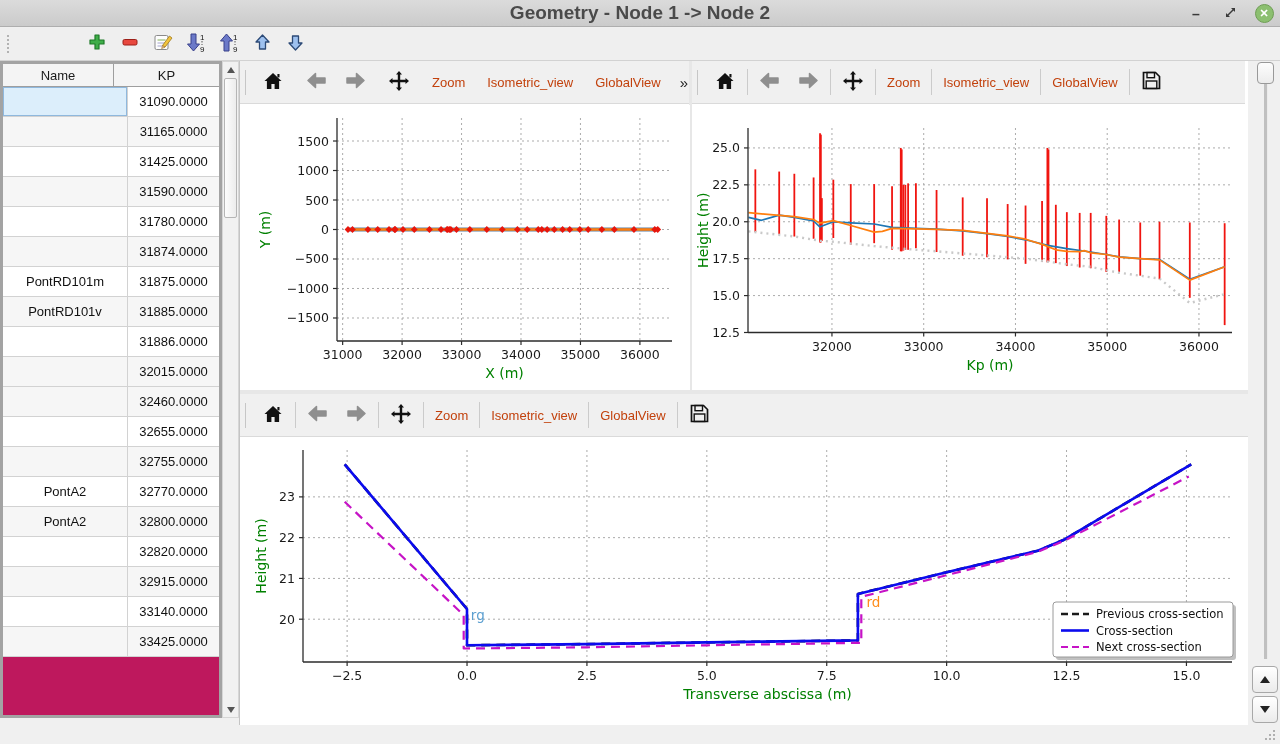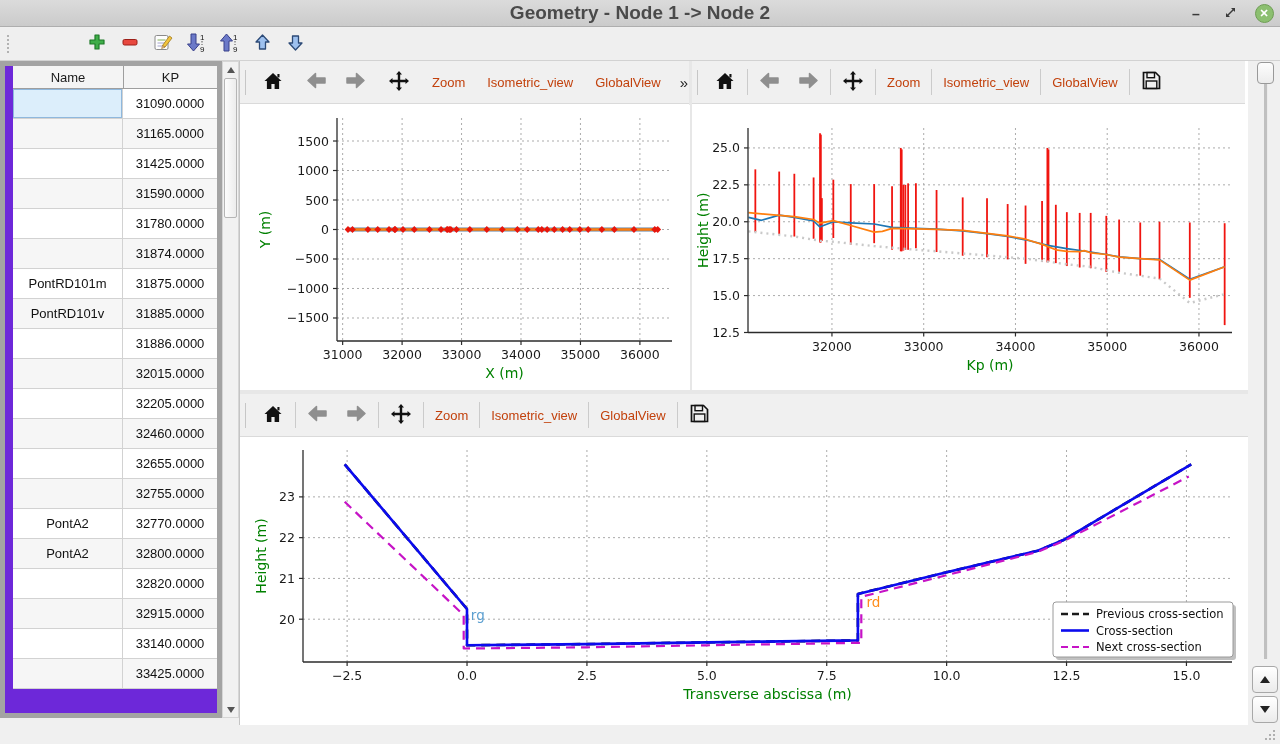--- a/index.html
+++ b/index.html
@@ -17,30 +17,30 @@
     color:#fff;font-size:11px;font-weight:bold;display:flex;align-items:center;justify-content:center;box-sizing:border-box;}
   
   .main-toolbar{position:absolute;left:0;top:28px;width:1280px;height:33px;background:#efefef;
     border-bottom:1px solid #d2d2d2;display:flex;align-items:center;gap:9px;padding-left:7px;box-sizing:border-box;}
   .tb-grip{width:3px;height:18px;border-left:2px dotted #b2b2b2;margin-right:5px;}
   .tb-text{font-size:13px;color:#1a1a1a;padding:3px 7px;margin-top:45px;}
   .tb-icon{width:24px;height:24px;display:flex;align-items:center;justify-content:center;}
   
   .table-panel{position:absolute;left:0;top:61px;width:240px;height:664px;background:#f0f0f0;
     border-right:1px solid #c4c4c4;box-sizing:border-box;}
-  .grid{position:absolute;left:0;top:0;width:222px;height:657px;overflow:hidden;background:#6d28d9;
-    border:5px solid #a3a3a3;box-sizing:border-box;padding-left:8px;}
+  .grid{position:absolute;left:0;top:0;width:222px;height:657px;overflow:hidden;background:#be185d;
+    border:3px solid #a3a3a3;box-sizing:border-box;}
   .thead{display:flex;height:22px;background:#f4f4f4;border-bottom:1px solid #9e9e9e;}
   .th{font-size:13px;color:#1a1a1a;display:flex;align-items:center;justify-content:center;}
   .th-name{width:111px;border-right:1px solid #9e9e9e;box-sizing:border-box;}
   .th-kp{flex:1;}
   .trow{display:flex;height:30px;border-bottom:1px solid #d2d2d2;background:#fff;box-sizing:border-box;}
   .trow.alt{background:#f6f6f6;}
   .cell{box-sizing:border-box;font-size:13px;color:#111;display:flex;align-items:center;justify-content:center;}
-  .cell-name{width:110px;border-right:1px solid #d2d2d2;}
+  .cell-name{width:125px;border-right:1px solid #d2d2d2;}
   .cell-kp{flex:1;}
   .cell.selected{background:#dceefb;box-shadow:inset 0 0 0 1px #8fb8dd;}
   .table-scrollbar{position:absolute;right:0px;top:0;width:17px;height:657px;background:#f1f1f1;
     border:1px solid #d6d6d6;box-sizing:border-box;}
   .sb-btn{position:absolute;left:0;width:15px;height:15px;display:flex;align-items:center;justify-content:center;}
   .sb-up{top:0;} .sb-down{bottom:0;}
   .tri-up{width:0;height:0;border-left:4px solid transparent;border-right:4px solid transparent;border-bottom:6px solid #555;}
   .tri-down{width:0;height:0;border-left:4px solid transparent;border-right:4px solid transparent;border-top:6px solid #555;}
   .sb-thumb{position:absolute;left:1px;top:16px;width:13px;height:140px;background:linear-gradient(90deg,#fdfdfd,#ececec);
     border:1px solid #b5b5b5;border-radius:2px;box-sizing:border-box;}
@@ -210,24 +210,20 @@
           <div class="cell cell-name">PontRD101v</div>
           <div class="cell cell-kp">31885.0000</div>
         </div>
         <div class="trow">
           <div class="cell cell-name"></div>
           <div class="cell cell-kp">31886.0000</div>
         </div>
         <div class="trow alt">
           <div class="cell cell-name"></div>
           <div class="cell cell-kp">32015.0000</div>
-        </div>
-        <div class="trow">
-          <div class="cell cell-name"></div>
-          <div class="cell cell-kp">32205.0000</div>
         </div>
         <div class="trow alt">
           <div class="cell cell-name"></div>
           <div class="cell cell-kp">32460.0000</div>
         </div>
         <div class="trow">
           <div class="cell cell-name"></div>
           <div class="cell cell-kp">32655.0000</div>
         </div>
         <div class="trow alt">

